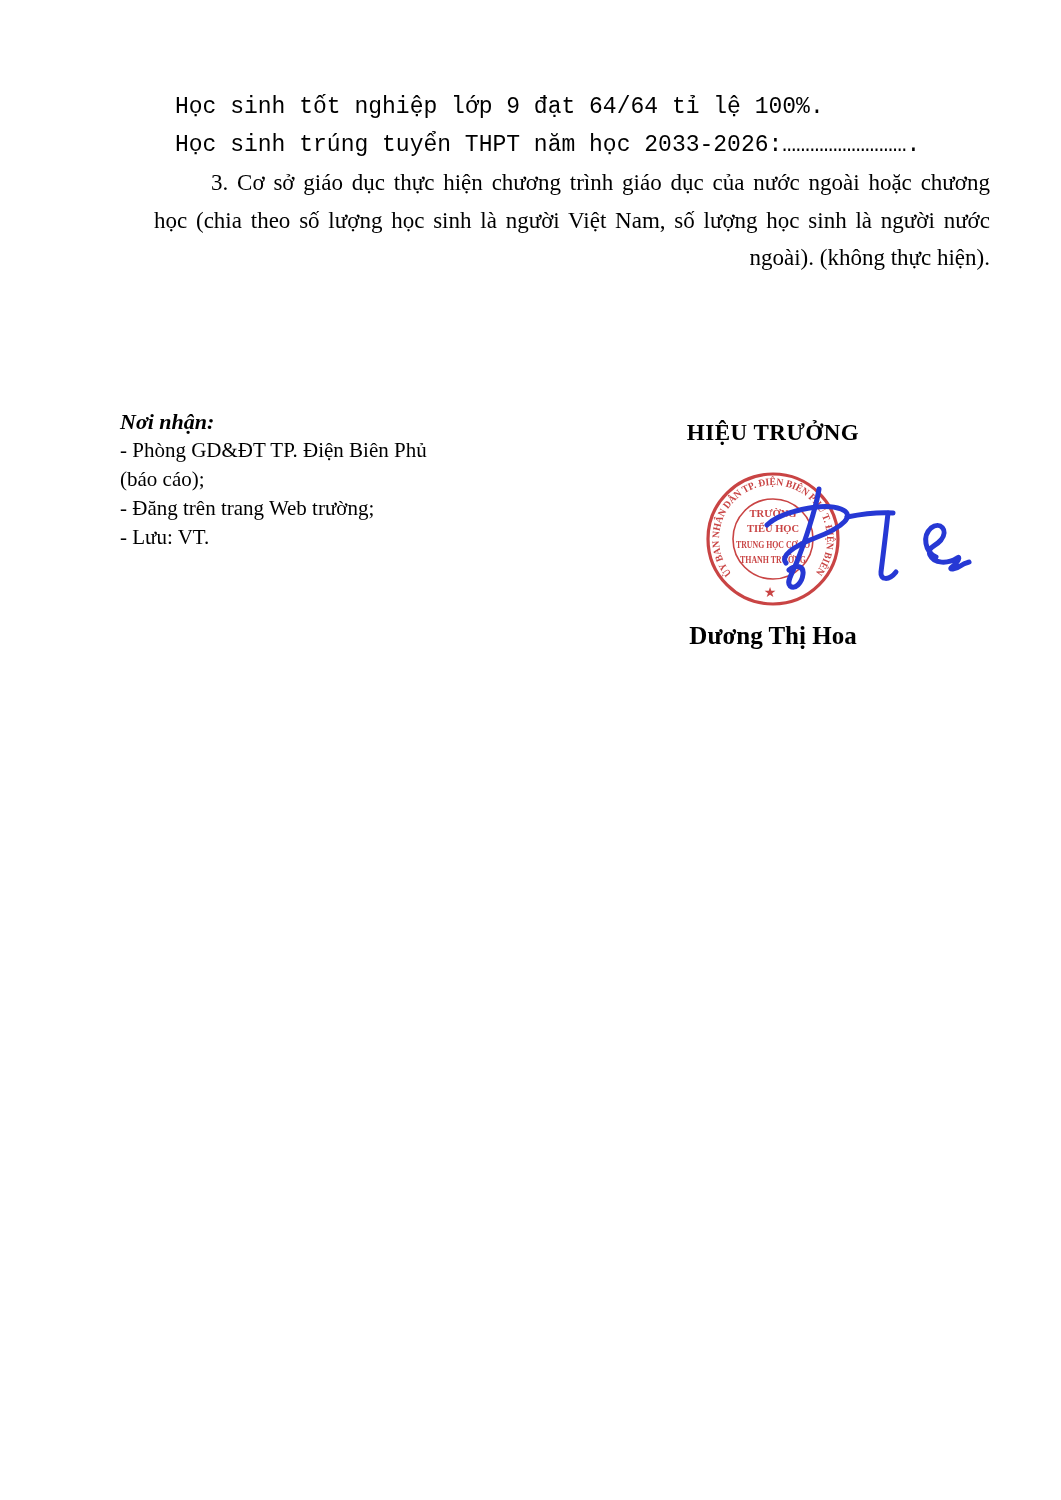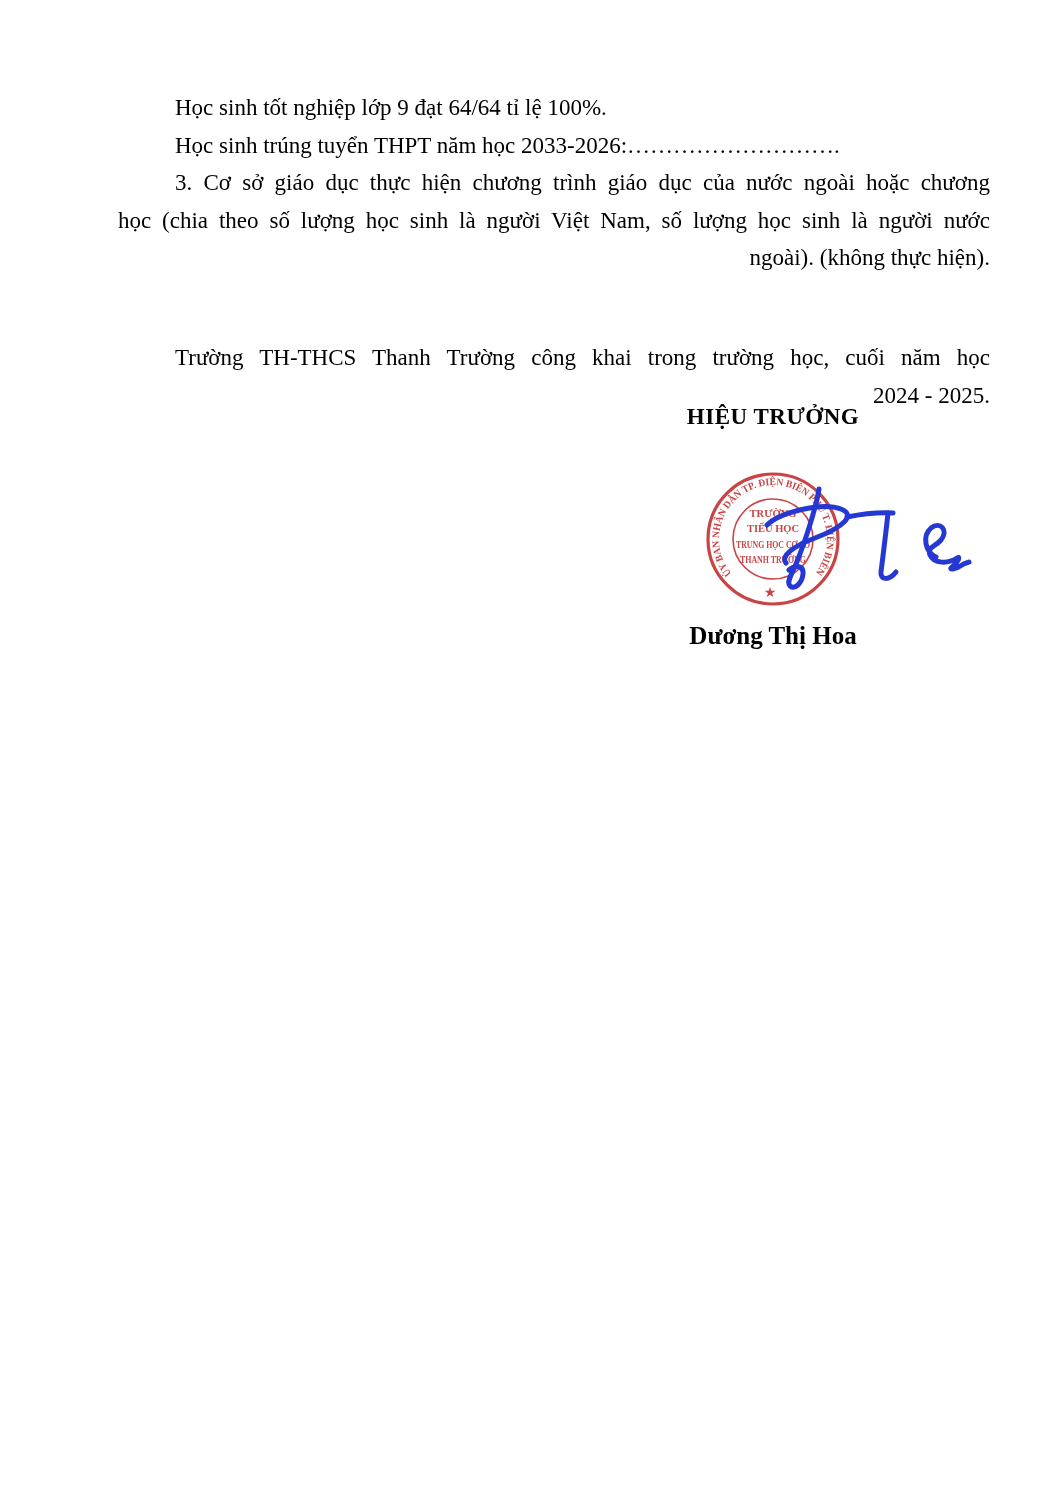--- a/index.html
+++ b/index.html
@@ -9,31 +9,31 @@
     background:#ffffff;
     margin:0 auto;
     font-family:"Liberation Serif","DejaVu Serif",serif;
     color:#000;
     overflow:hidden;
   }
   .body-block{
     position:absolute;left:118px;width:872px;
     font-size:23px;line-height:37.5px;
   }
-  .line{white-space:nowrap;}
+  .line{white-space:nowrap;font-family:Liberation Mono, monospace;}
   .indent{text-indent:57px;}
-  .just{text-align:justify;text-align-last:justify;}
+  .just{text-align:justify;text-align-last:justify;margin-left:36px;}
   .lastline{text-align:right;}
   .recipients{
     position:absolute;left:120px;top:407px;
     font-size:21px;line-height:29px;width:430px;
   }
   .recipients .heading{font-weight:bold;font-style:italic;font-size:22px;}
   .sign-col{
-    position:absolute;left:580px;top:404px;width:386px;
+    position:absolute;left:580px;top:420px;width:386px;
     text-align:center;
   }
   .sign-title{font-size:23px;font-weight:bold;letter-spacing:0.5px;}
   .stamp-svg{position:absolute;left:703px;top:469px;z-index:2;opacity:0.93;}
   .sig-svg{position:absolute;left:750px;top:460px;z-index:3;}
   .signer-name{
     position:absolute;left:580px;top:606px;width:386px;
     text-align:center;font-size:25px;font-weight:bold;z-index:4;margin-top:16px;
   }
 </style>
@@ -43,25 +43,28 @@
 <div class="page">
 
   <div class="body-block" style="top:89px">
     <div class="line indent">Học sinh tốt nghiệp lớp 9 đạt 64/64 tỉ lệ 100%.</div>
     <div class="line indent">Học sinh trúng tuyển THPT năm học 2033-2026:……………………….</div>
     <div class="just indent">3. Cơ sở giáo dục thực hiện chương trình giáo dục của nước ngoài hoặc chương</div>
     <div class="just">học (chia theo số lượng học sinh là người Việt Nam, số lượng học sinh là người nước</div>
     <div class="lastline">ngoài). (không thực hiện).</div>
   </div>
 
-  <div class="body-block" style="top:339px">
-    <div class="just indent">Trường TH-THCS Thanh Trường công khai trong trường học, cuối năm học</div>
-    <div class="lastline">2024 - 2025.</div>
+
+  <div class="recipients">
+    <div class="heading">Nơi nhận:</div>
+    <div>- Phòng GD&amp;ĐT TP. Điện Biên Phủ</div>
+    <div>(báo cáo);</div>
+    <div>- Đăng trên trang Web trường;</div>
+    <div>- Lưu: VT.</div>
   </div>
-
 
   <div class="sign-col">
     <span class="sign-title">HIỆU TRƯỞNG</span>
   </div>
 
   <svg class="stamp-svg" width="140" height="140" viewBox="0 0 140 140">
     <defs>
       <path id="ringArc" d="M 28.6 104.7 A 54 54 0 1 1 111.4 104.7" fill="none"></path>
     </defs>
     <circle cx="70" cy="70" r="65" fill="none" stroke-width="3.2" stroke="#c53636"></circle>

